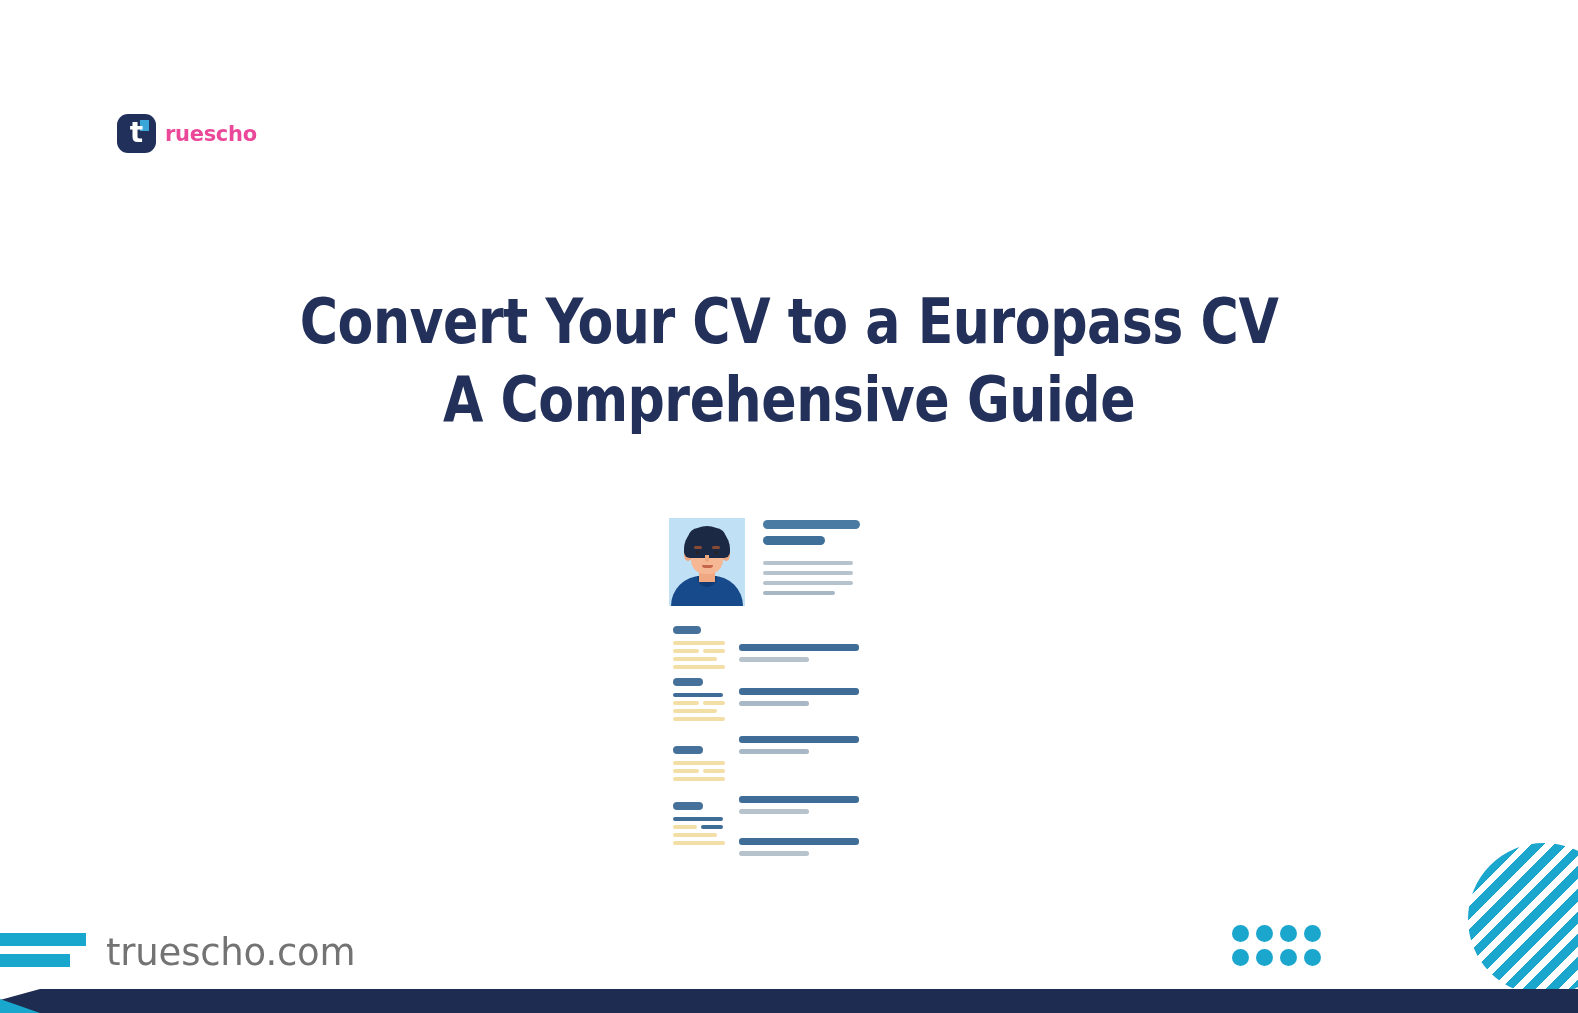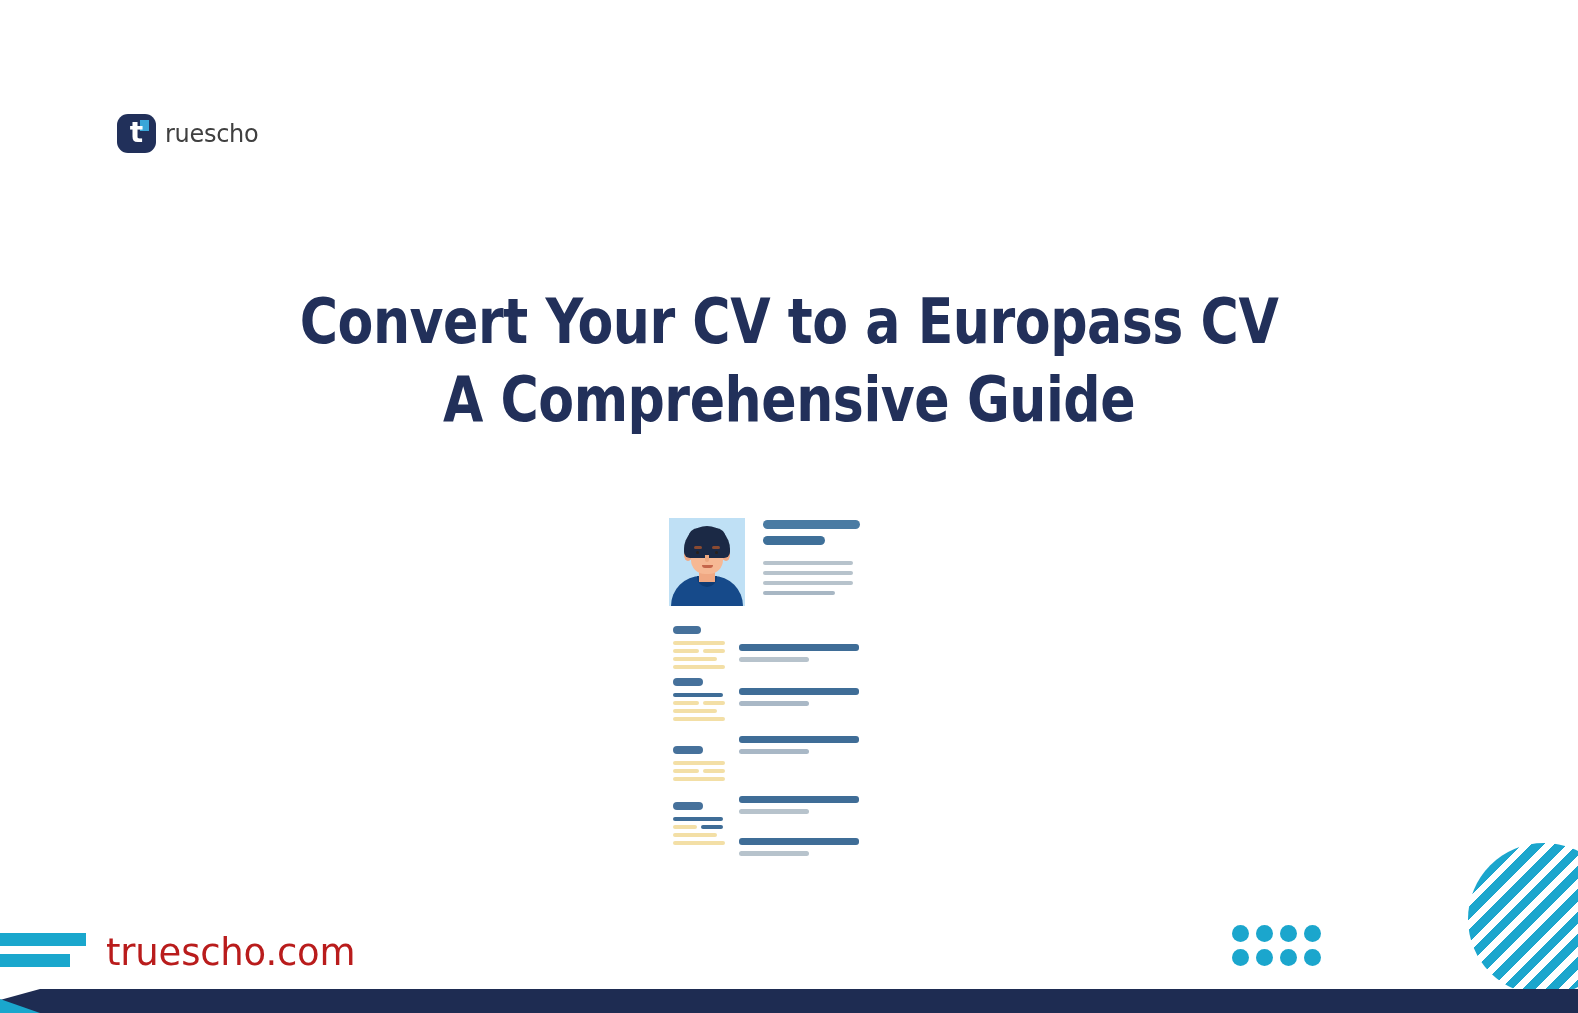--- a/index.html
+++ b/index.html
@@ -27,21 +27,21 @@
     width:9px; height:11px; background:#3aa6d8;
   }
   #brand-mark .tletter {
     position:absolute; left:0; top:0; width:100%; height:100%;
     display:flex; align-items:center; justify-content:center;
     color:#ffffff; font-size:28px; font-weight:700;
     font-family:"DejaVu Sans", sans-serif;
     line-height:1; padding-bottom:2px;
   }
   #brand-wordmark {
-    font-size:24px; font-weight:400; color:#404040;
+    font-size:21px; font-weight:700; color:#ec4899;
     letter-spacing:-0.3px;
     font-family:"DejaVu Sans", sans-serif;
   }
 
   
   #headline {
     position:absolute; left:0; right:0; top:283px;
     text-align:center;
     color:#22305a;
     font-family:"DejaVu Sans Condensed","Liberation Sans Narrow","Liberation Sans", sans-serif;
@@ -152,21 +152,21 @@
   
   #footer-domain-group {
     position:absolute; left:0px; top:929px;
     display:flex; align-items:center;
   }
   #cyan-bars { width:86px; flex:none; position:relative; height:46px; }
   #cyan-bars .cb1 { position:absolute; left:0; top:4px; width:86px; height:13px; background:#1aa7cd; }
   #cyan-bars .cb2 { position:absolute; left:0; top:25px; width:70px; height:13px; background:#1aa7cd; }
   #footer-domain {
     margin-left:20px;
-    font-size:37px; color:#b91c1c; font-weight:400;
+    font-size:37px; color:#737373; font-weight:400;
     font-family:"DejaVu Sans", sans-serif;
     letter-spacing:-0.2px;
   }
 
   
   #dot-grid {
     position:absolute; left:1232px; top:925px;
     display:grid; grid-template-columns:repeat(4, 24px);
     grid-template-rows:repeat(2, 24px);
   }

